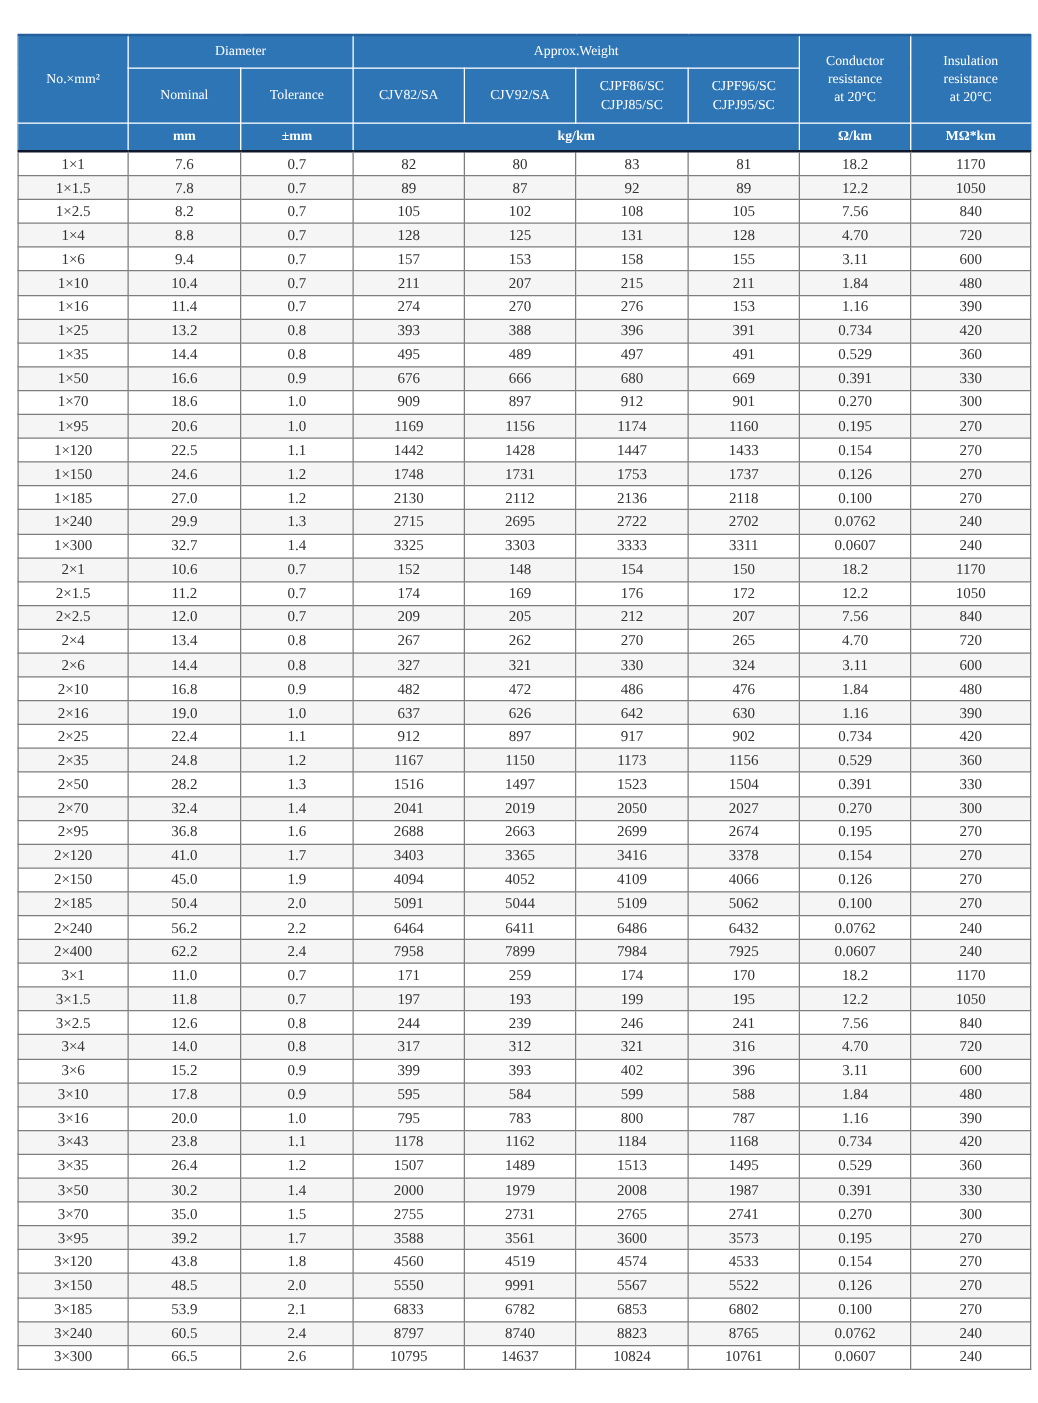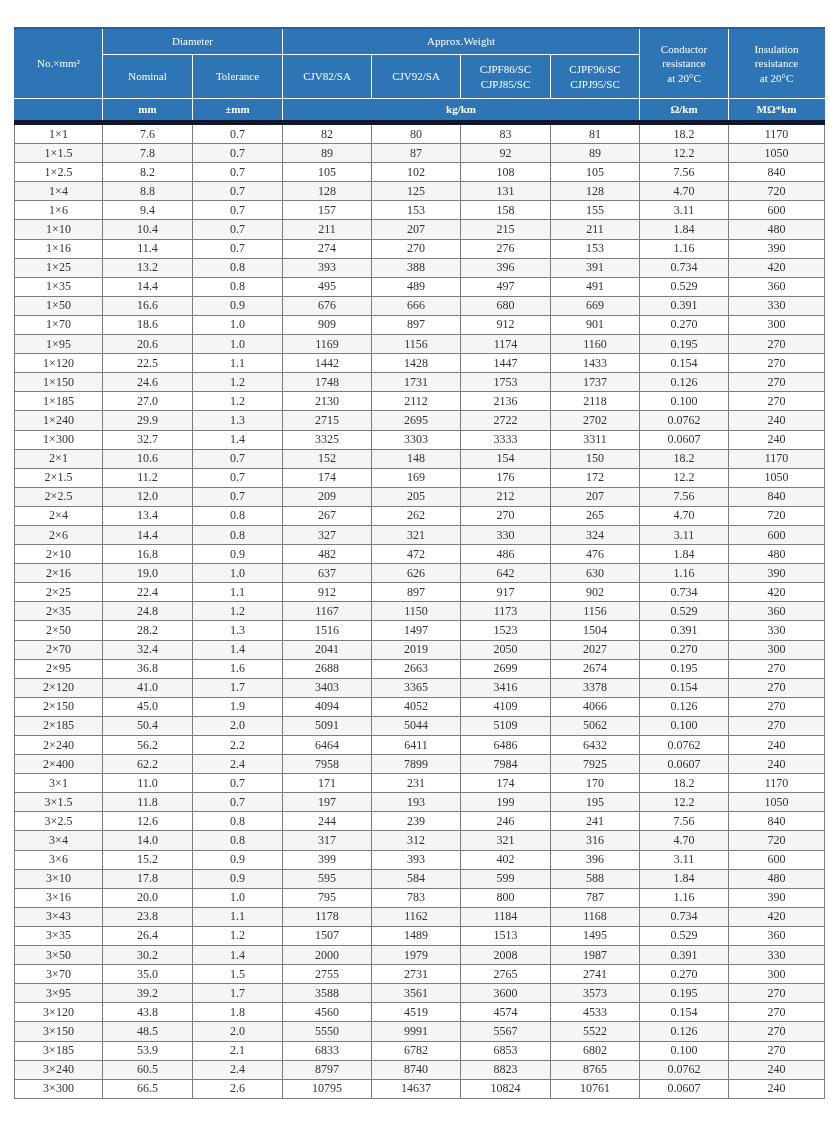--- a/index.html
+++ b/index.html
@@ -28,21 +28,21 @@
     font-size: 11px;
     border: 1px solid #ffffff;
     padding: 0 2px;
     text-align: center;
     vertical-align: middle;
     white-space: pre-line;
     line-height: 1.3;
   }
   thead tr.hrow-a th { height: 25px; }
   thead tr.hrow-b th { height: 43px; }
-  thead tr.units th  { height: 21px; font-weight: bold; border-bottom: 5px solid #0f172a; }
+  thead tr.units th  { height: 21px; font-weight: bold; border-bottom: 2px solid #0f172a; }
   thead th.edge-l { border-left-color: #2e75b6; margin-top: 16px; }
   thead th.edge-r { border-right-color: #2e75b6; text-align: center; }
   thead th.edge-t { border-top-color: #24619c; border-top-width: 2px; }
   
   tbody td {
     border: 1px solid #7d7d7d;
     text-align: center;
     vertical-align: middle;
     font-size: 12px;
     color: #323232;
@@ -472,21 +472,21 @@
           <td>7984</td>
           <td>7925</td>
           <td>0.0607</td>
           <td>240</td>
         </tr>
         <tr>
           <td>3×1</td>
           <td>11.0</td>
           <td>0.7</td>
           <td>171</td>
-          <td>231</td>
+          <td>259</td>
           <td>174</td>
           <td>170</td>
           <td>18.2</td>
           <td>1170</td>
         </tr>
         <tr>
           <td>3×1.5</td>
           <td>11.8</td>
           <td>0.7</td>
           <td>197</td>

